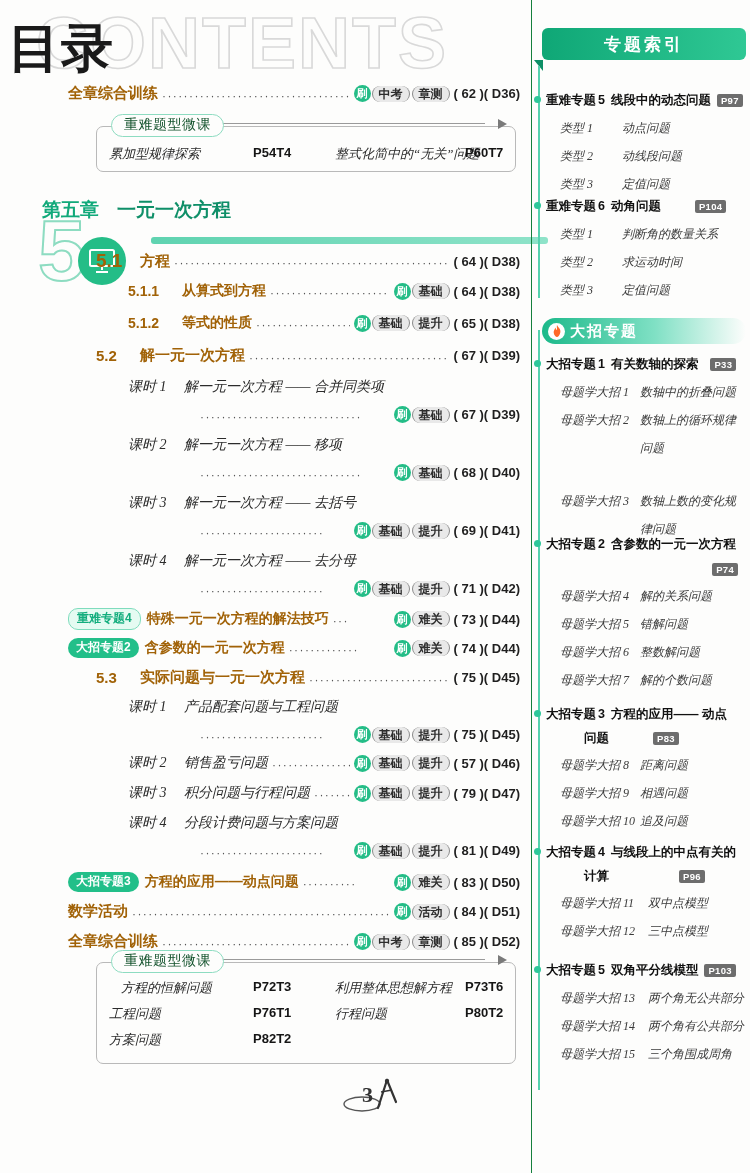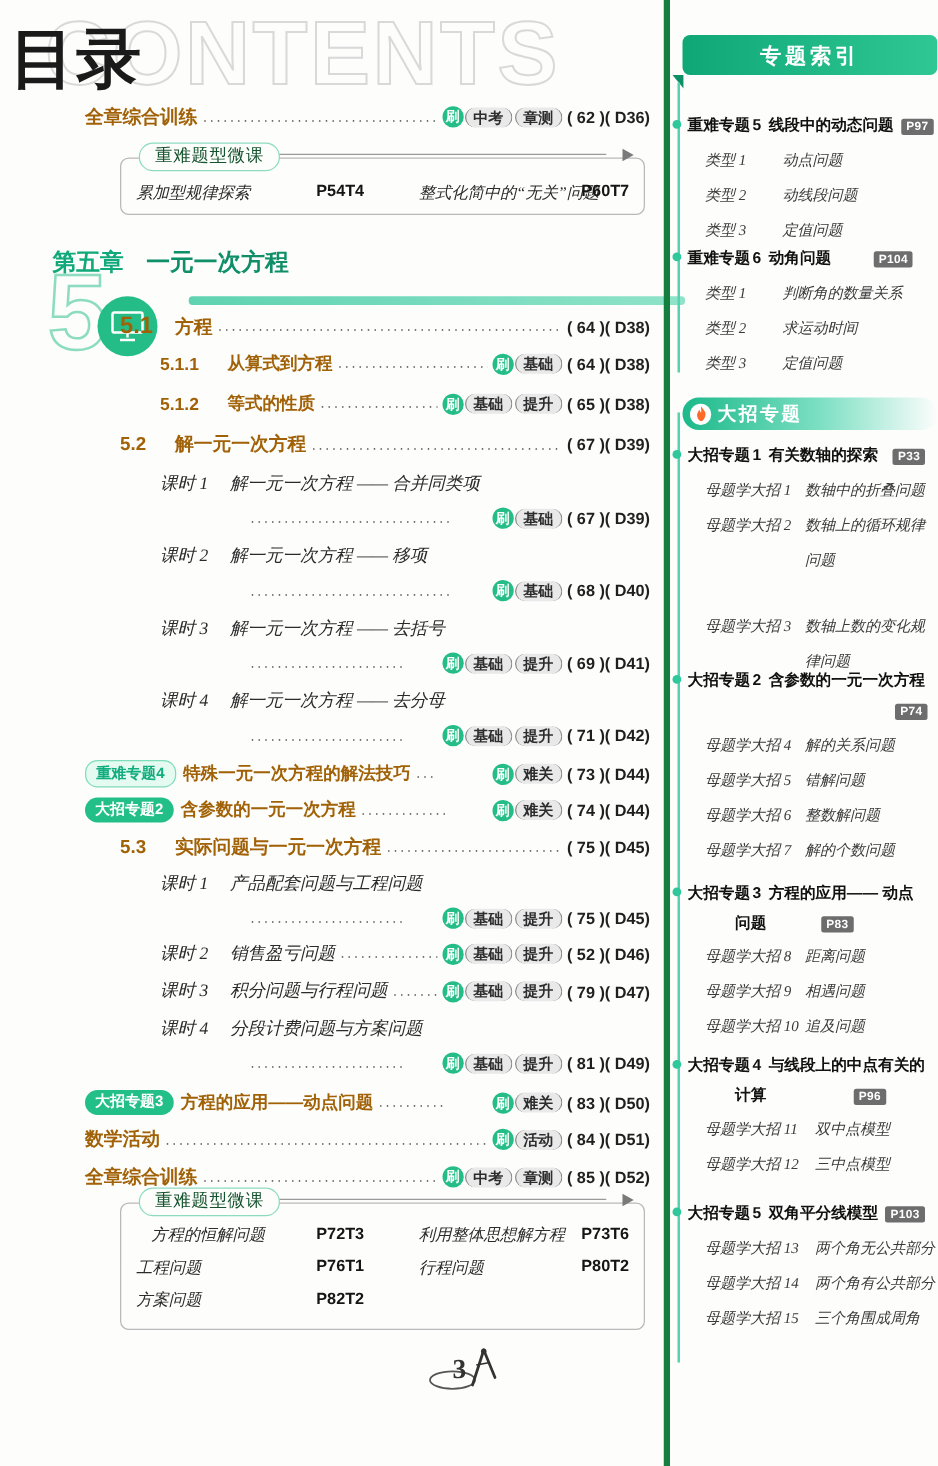--- a/index.html
+++ b/index.html
@@ -130,21 +130,21 @@
   .footer-pg { position: absolute; left: 340px; top: 1078px; width: 80px; height: 48px; }
   .footer-pg .num {
     position: absolute; left: 22px; top: 4px; font-size: 22px; font-weight: bold; color: #333;
     font-family: "Liberation Serif", serif;
   }
   .footer-pg svg { position: absolute; left: 0; top: 0; }
 
   
   .sidebar {
     position: absolute; left: 531px; top: 0; width: 219px; height: 1173px;
-    border-left: 5px solid #15803d;
+    border-left: 1px solid #15803d;
   }
   .side-header {
     position: absolute; left: 10px; width: 204px; height: 32px;
     border-radius: 6px;
     display: flex; align-items: center;
   }
   .side-header.h1 {
     top: 28px; background: linear-gradient(90deg,#0fa776,#2fc894);
     justify-content: center;
   }
@@ -356,21 +356,21 @@
       <span class="pg">( 75 )( D45)</span>
     </div>
 
     <div class="row" style="left:128px; top:754px; width:392px;">
       <span class="kaiti" style="font-size:14px; min-width:56px;">课时 2</span>
       <span class="kaiti" style="font-size:14px;">销售盈亏问题</span>
       <span class="dots">···············</span>
       <span class="shua">刷</span>
       <span class="tag">基础</span>
       <span class="tag">提升</span>
-      <span class="pg">( 52 )( D46)</span>
+      <span class="pg">( 57 )( D46)</span>
     </div>
 
     <div class="row" style="left:128px; top:784px; width:392px;">
       <span class="kaiti" style="font-size:14px; min-width:56px;">课时 3</span>
       <span class="kaiti" style="font-size:14px;">积分问题与行程问题</span>
       <span class="dots">··········</span>
       <span class="shua">刷</span>
       <span class="tag">基础</span>
       <span class="tag">提升</span>
       <span class="pg">( 79 )( D47)</span>

